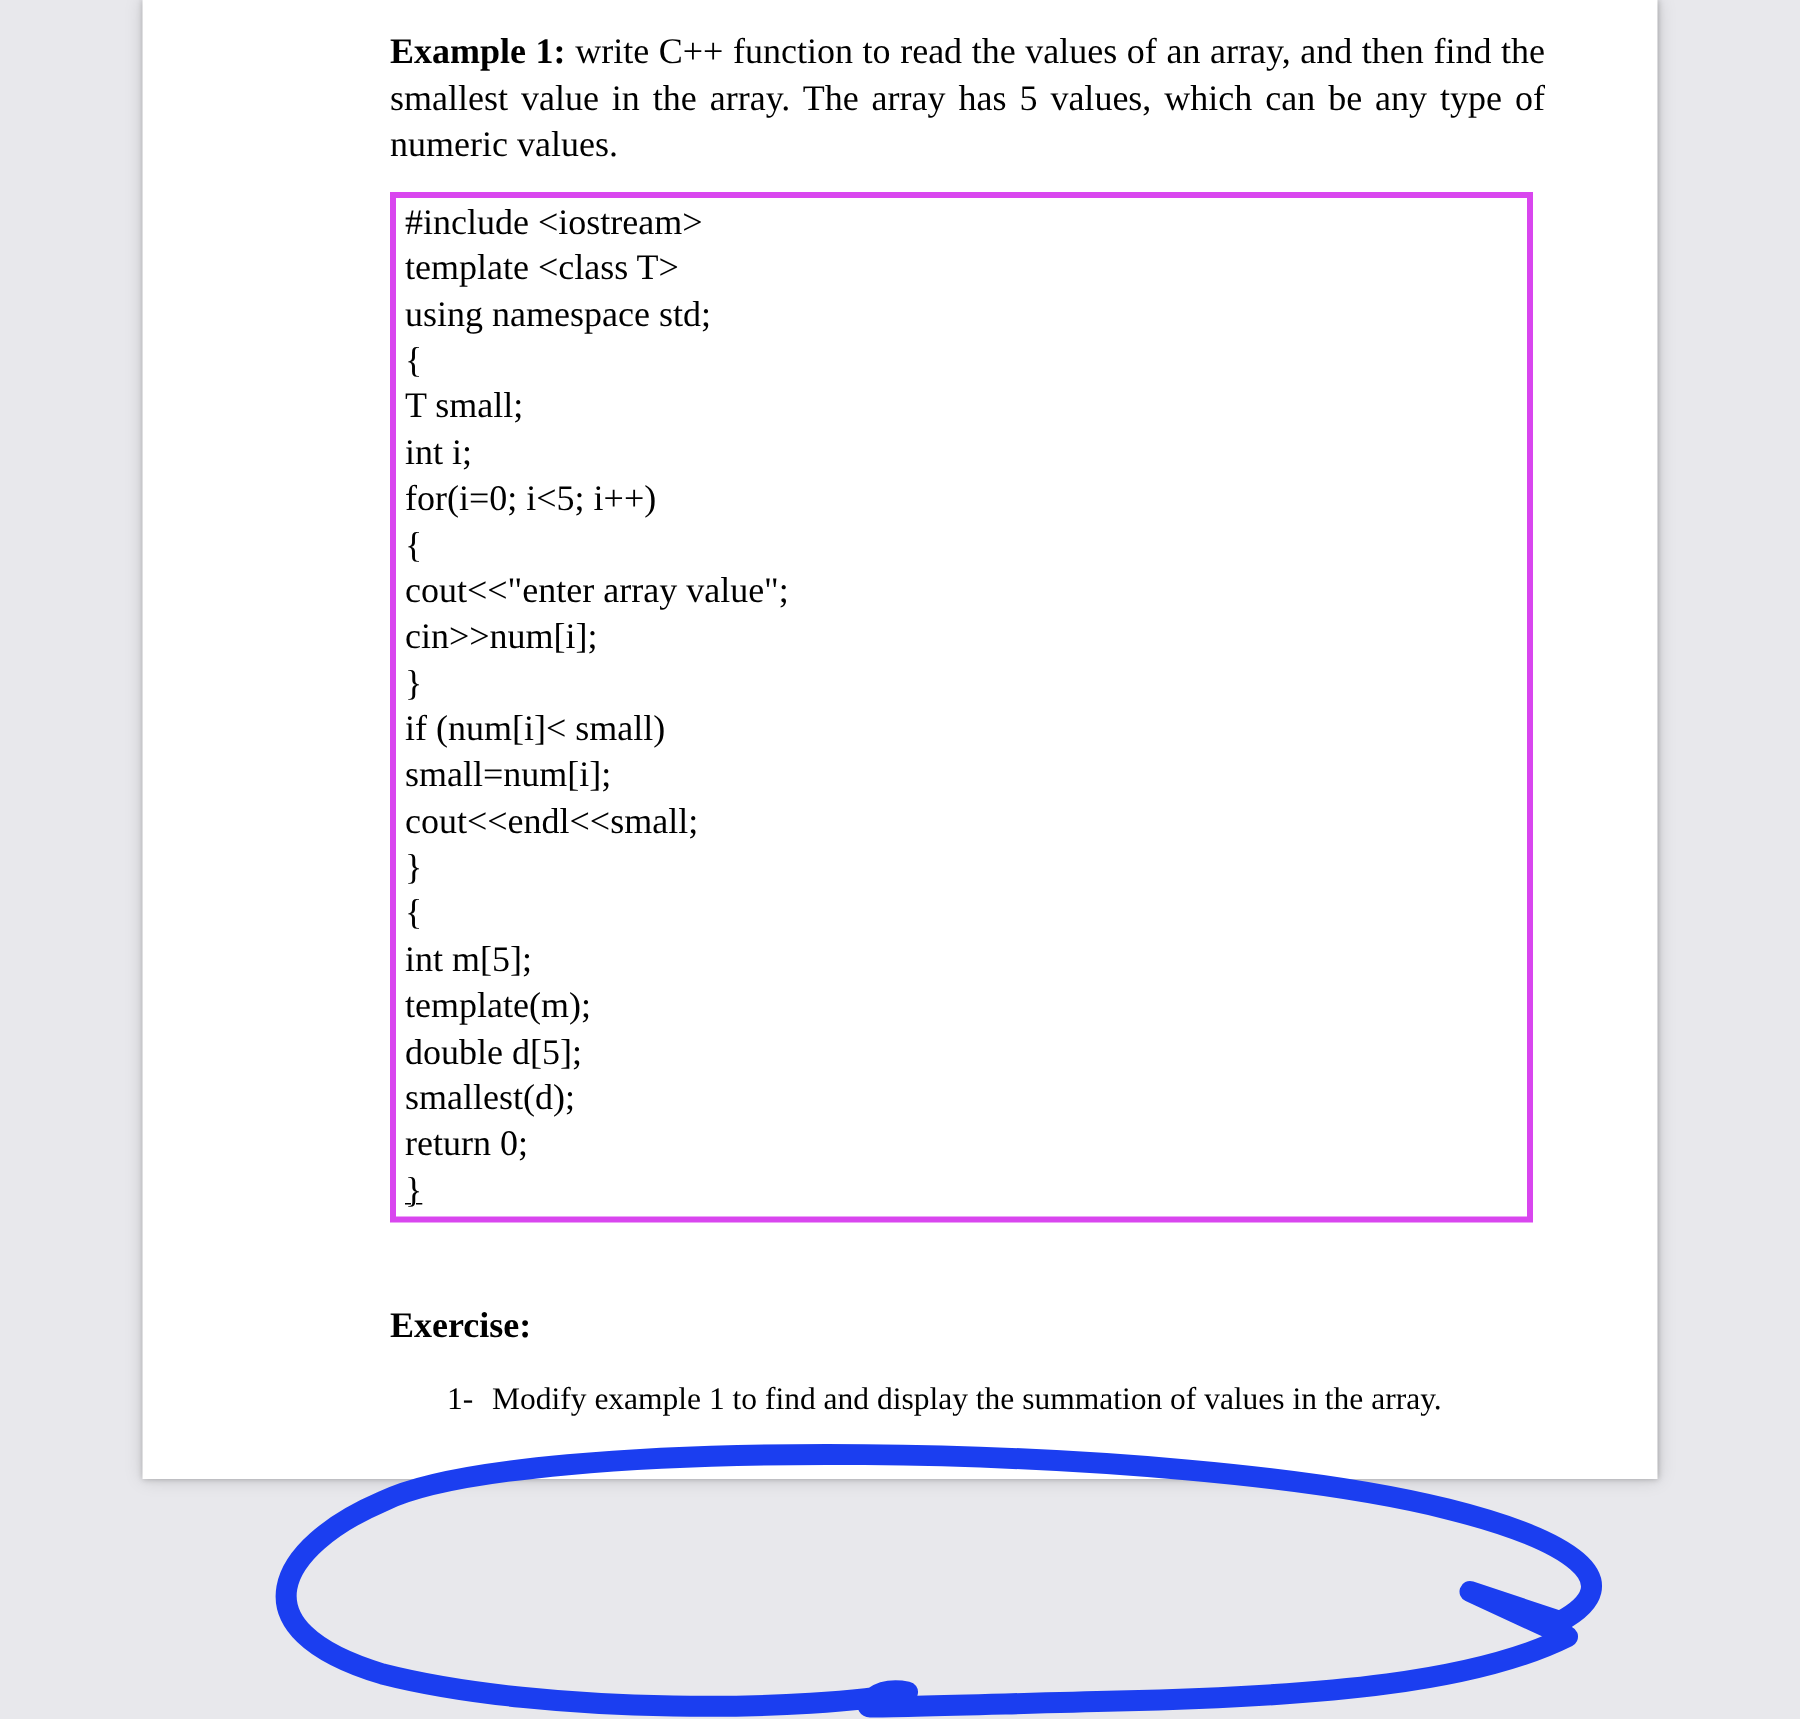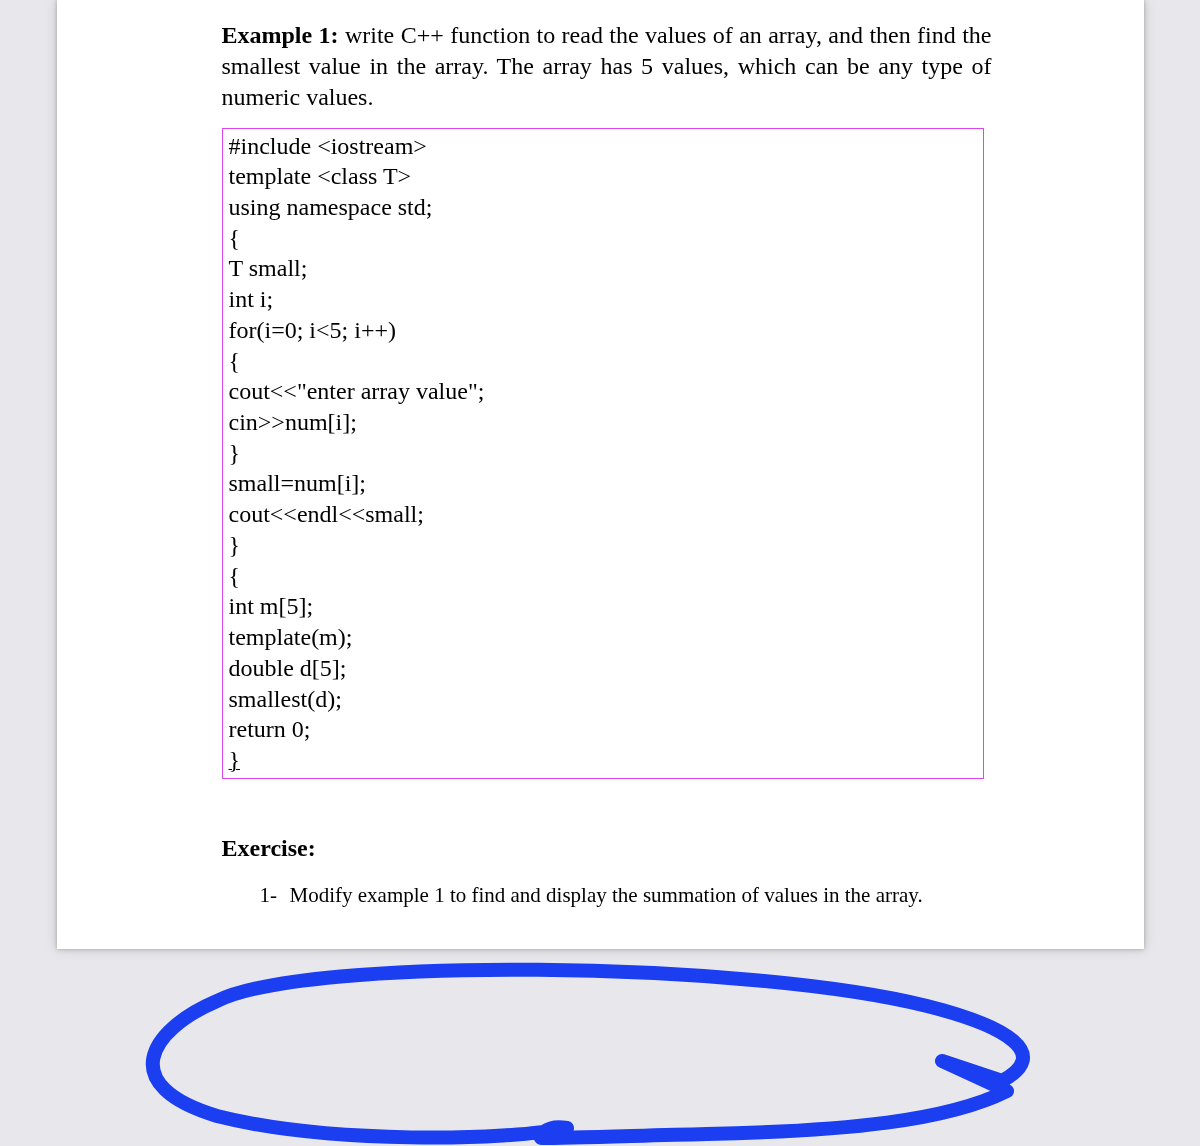--- a/index.html
+++ b/index.html
@@ -14,40 +14,40 @@
     height: 1146px;
     margin: 0 auto;
     background: #e8e8ec;
     position: relative;
     box-sizing: border-box;
     padding-top: 0;
   }
   .page {
     position: relative;
     background: #ffffff;
-    width: 1087px;
+    width: 1010px;
     margin: 0 auto;
     padding: 20px 0 40px 0;
     box-sizing: border-box;
     box-shadow: 0 0 4px rgba(0,0,0,0.25), 0 0 12px rgba(0,0,0,0.15);
   }
   .content {
     width: 770px;
     margin-left: 165px; 
     font-size: 24px;
     line-height: 1.3;
   }
   .example-para {
     margin: 0 0 14px 0;
     text-align: justify;
   }
   .bold { font-weight: bold; }
 
   .code-box {
-    border: 1px solid #d946ef;
+    border: 4px solid #d946ef;
     padding: 2px 6px 2px 6px;
     font-family: "Times New Roman", Times, serif;
     font-size: 24px;
     line-height: 1.28;
     box-sizing: border-box;
     width: 762px;
   }
   .code-box .row { white-space: pre; }
   .code-box .row.under { text-decoration: underline; text-decoration-thickness: 1px; }
 
@@ -108,20 +108,21 @@
           <div class="row">template &lt;class T&gt;</div>
           <div class="row">using namespace std;</div>
           <div class="row">{</div>
           <div class="row">T small;</div>
           <div class="row">int i;</div>
           <div class="row">for(i=0; i&lt;5; i++)</div>
           <div class="row">{</div>
           <div class="row">cout&lt;&lt;"enter array value";</div>
           <div class="row">cin&gt;&gt;num[i];</div>
           <div class="row">}</div>
+          <div class="row">if (num[i]&lt; small)</div>
           <div class="row">small=num[i];</div>
           <div class="row">cout&lt;&lt;endl&lt;&lt;small;</div>
           <div class="row">}</div>
           <div class="row">{</div>
           <div class="row">int m[5];</div>
           <div class="row">template(m);</div>
           <div class="row">double d[5];</div>
           <div class="row">smallest(d);</div>
           <div class="row">return 0;</div>
           <div class="row under">}</div>

